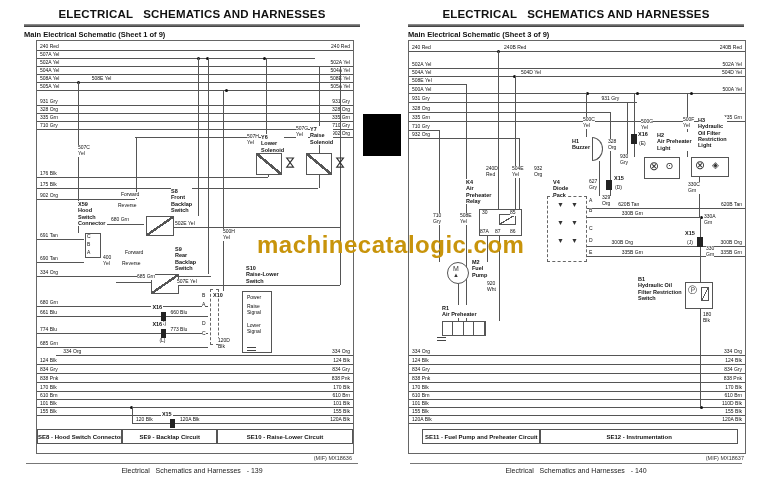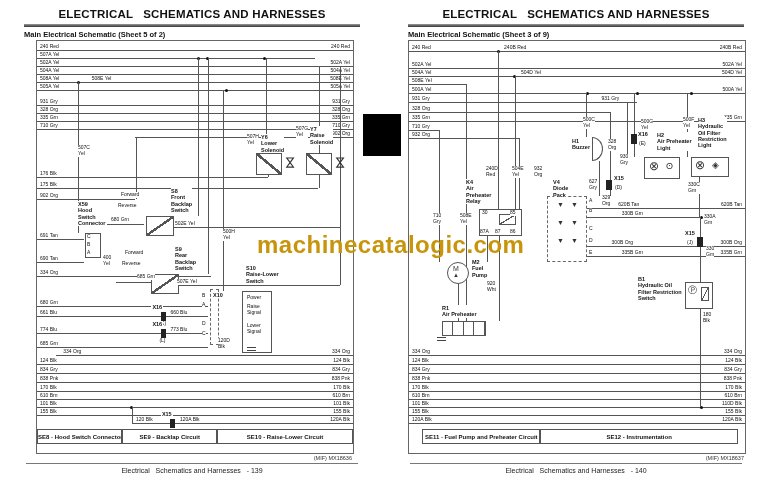--- a/index.html
+++ b/index.html
@@ -38,21 +38,21 @@
   .redaction{position:absolute;left:363px;top:114px;width:38px;height:42px;background:#000;z-index:5}
 </style>
 </head>
 <body>
 
 <div class="spread">
 
   <section class="page" style="left:0">
     <h1 class="ptitle">ELECTRICAL   SCHEMATICS AND HARNESSES</h1>
     <div class="trule"></div>
-    <div class="subtitle">Main Electrical Schematic (Sheet 5 of 2)</div>
+    <div class="subtitle">Main Electrical Schematic (Sheet 1 of 9)</div>
     <div class="frame f1">
         <div class="wire" style="left: 0%; width: 100%; top: 9px;"></div>
         <div class="wlab" style="left: calc(0% + 2px); top: 3px;">240 Red</div>
         <div class="wlab" style="right: calc(0% + 2px); top: 3px;">240 Red</div>
         <div class="wire" style="left: 0%; width: 88%; top: 17px;"></div>
         <div class="wlab" style="left: calc(0% + 2px); top: 11px;">507A Yel</div>
         <div class="dot" style="left: calc(51% - 1.5px); top: 16px;"></div>
         <div class="dot" style="left: calc(54% - 1.5px); top: 16px;"></div>
         <div class="dot" style="left: calc(72% - 1.5px); top: 16px;"></div>
         <div class="wire" style="left: 0%; width: 100%; top: 25px;"></div>

